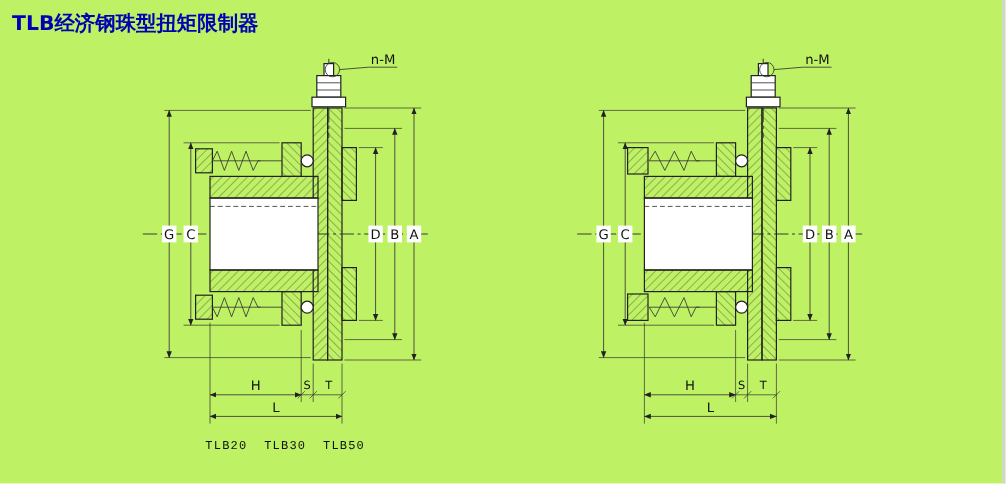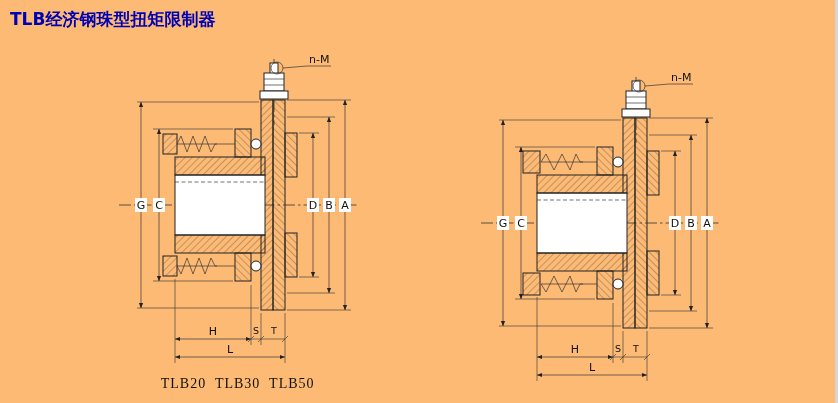--- a/index.html
+++ b/index.html
@@ -1,23 +1,23 @@
 <!DOCTYPE html>
 <html><head>
 <meta charset="utf-8">
 <style>
   html,body{margin:0;padding:0;background:#ffffff;}
-  .page{position:relative;width:838px;height:403px;background:#fdba74;overflow:hidden;
+  .page{position:relative;width:838px;height:403px;background:#bef264;overflow:hidden;
         font-family:"Liberation Sans",sans-serif;}
   .page-title{margin:0;padding:8px 0 0 10px;font-size:17px;font-weight:bold;color:#0000b4;
         font-family:"DejaVu Sans",sans-serif;}
-  .drawings{display:flex;justify-content:space-evenly;align-items:flex-end;margin-top:14px;}
+  .drawings{display:flex;justify-content:space-evenly;align-items:flex-start;margin-top:4px;}
   figure{margin:0;text-align:center;}
-  figcaption{font-size:14px;color:#111;margin-top:2px;white-space:pre;letter-spacing:1px;
-        font-family:Liberation Serif, serif;}
+  figcaption{font-size:10px;color:#111;margin-top:2px;white-space:pre;letter-spacing:1px;
+        font-family:Liberation Mono, monospace;}
   .right-edge{position:absolute;right:0;top:0;width:3px;height:403px;background:#d4d4d4;}
   svg{overflow:visible;}
   svg .ol{stroke:#222;stroke-width:1;}
   svg .thin{stroke:#333;stroke-width:0.7;fill:none;}
   svg .ext{stroke:#333;stroke-width:0.6;}
   svg .dim{stroke:#333;stroke-width:0.7;}
   svg .cl{stroke:#333;stroke-width:0.8;stroke-dasharray:12 3 2.5 3;}
   svg .kd{stroke:#333;stroke-width:0.7;stroke-dasharray:4 2.5;}
   svg text{font-family:"DejaVu Sans",sans-serif;font-size:11px;fill:#111;}
   svg text.sm{font-size:9.5px;}

